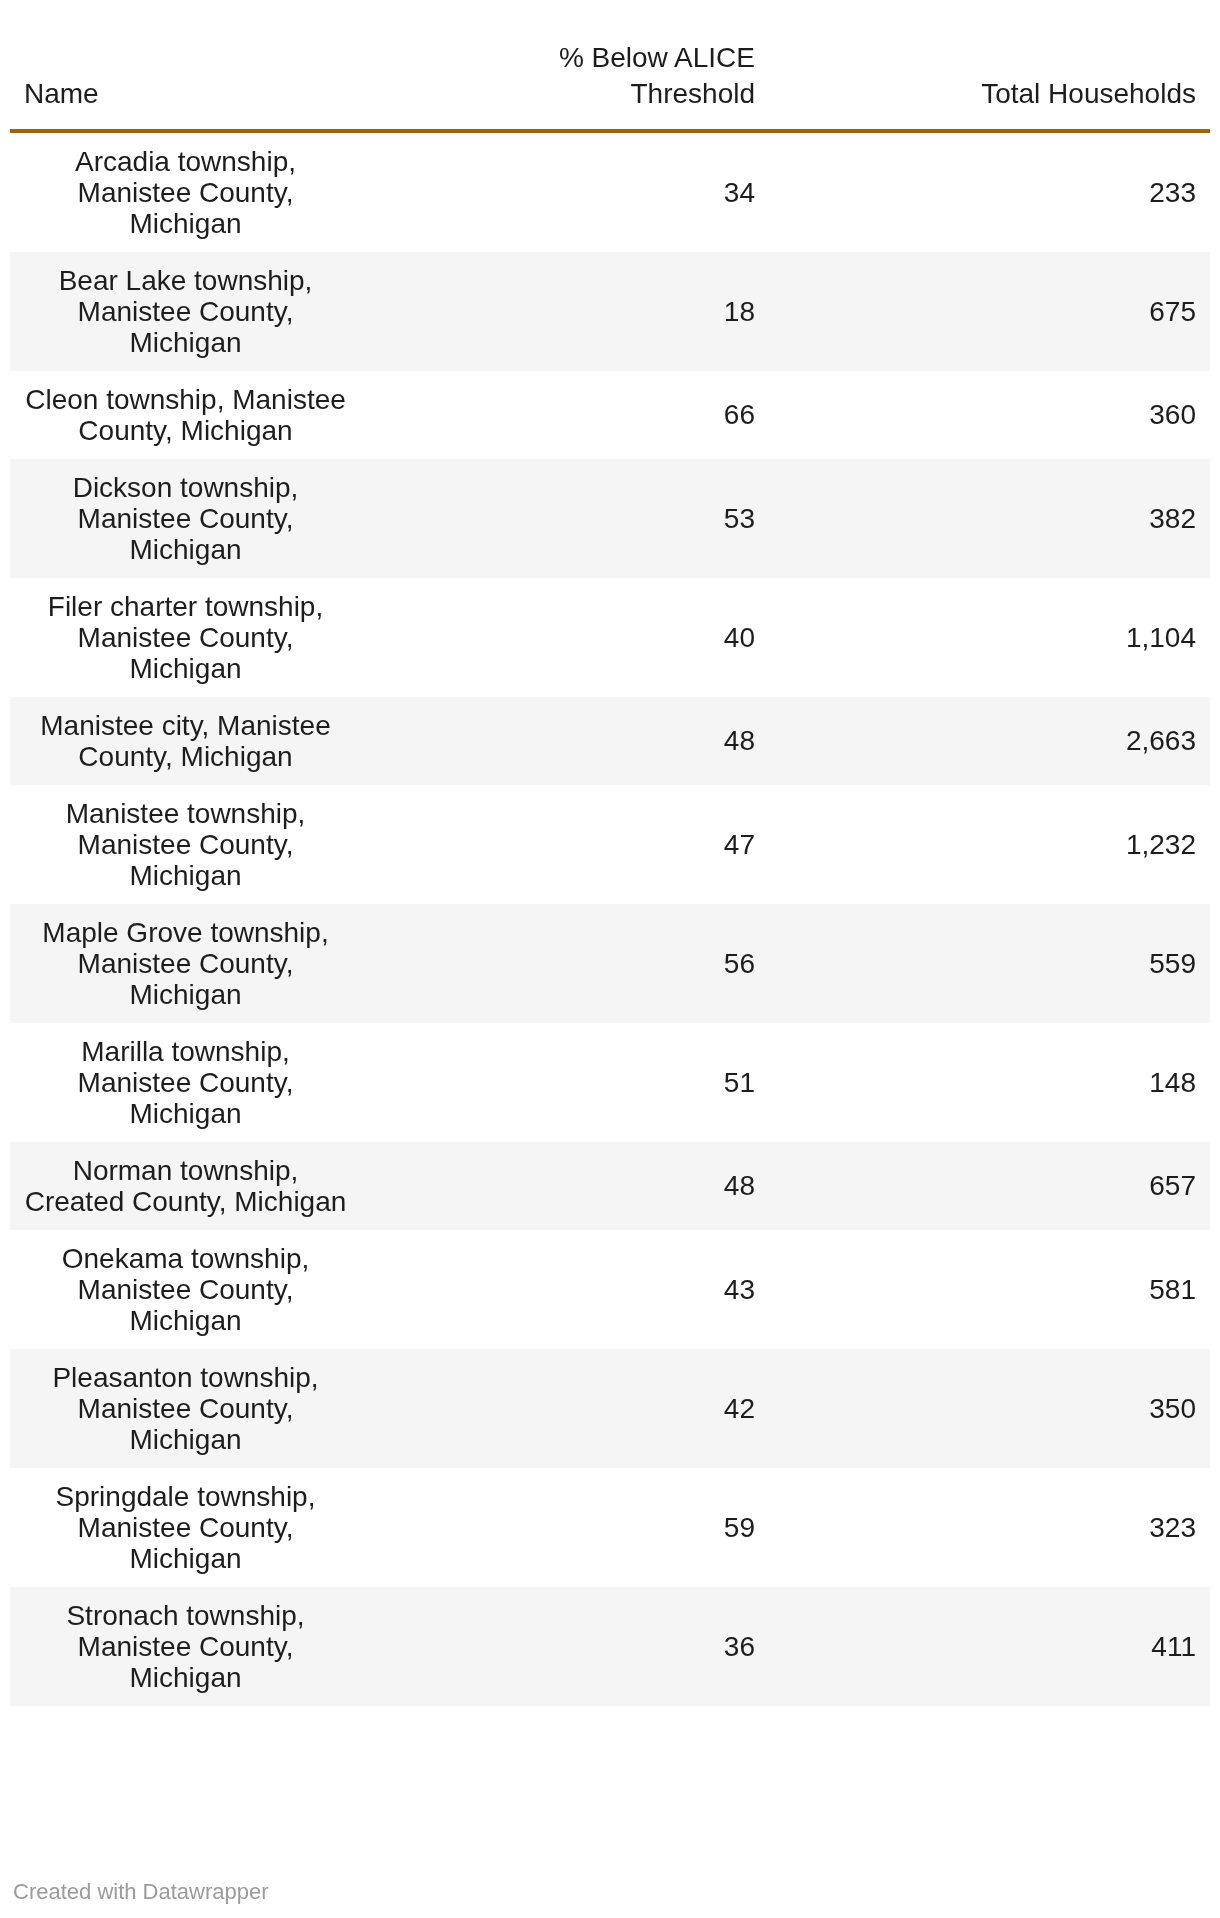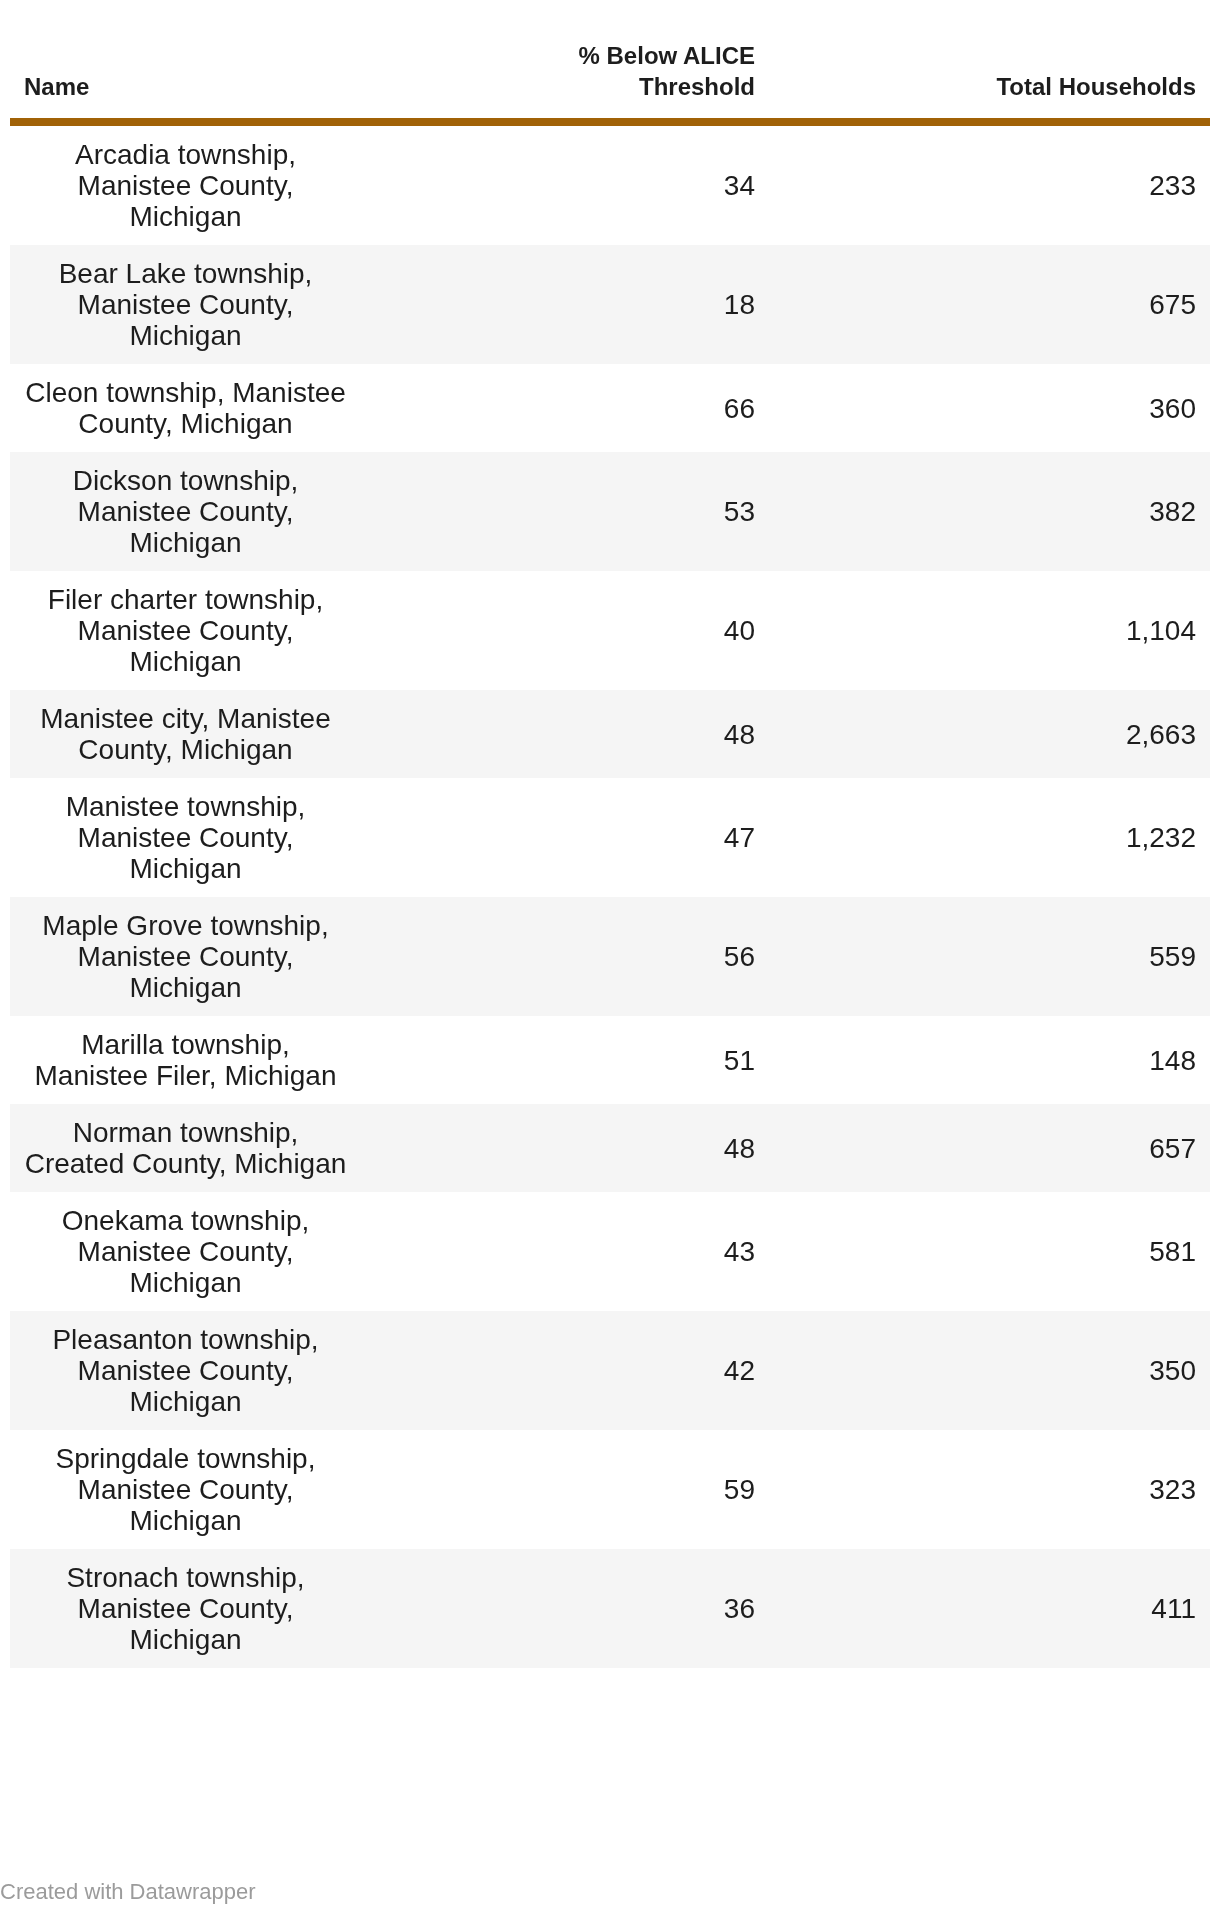--- a/index.html
+++ b/index.html
@@ -18,47 +18,47 @@
   table.dw-table {
     border-collapse: collapse;
     table-layout: fixed;
     width: 1200px;
     margin: 30px 10px 0 10px;
   }
   col.c-name { width: 351px; }
   col.c-pct { width: 408px; }
   col.c-hh { width: 441px; }
   thead th {
-    font-size: 24px;
-    font-weight: 700;
+    font-size: 28px;
+    font-weight: 400;
     line-height: 1.3;
     color: #1d1d1d;
     vertical-align: bottom;
-    border-bottom: 8px solid #a16207;
+    border-bottom: 4px solid #a16207;
     padding: 10px 14px 16px 14px;
     text-align: left;
   }
   thead th.num {
     text-align: right;
     white-space: pre-line;
   }
   tbody td {
     font-size: 28px;
     line-height: 31px;
     color: #1d1d1d;
     vertical-align: middle;
     padding: 13px 14px;
     text-align: center;
     overflow-wrap: break-word;
   }
   tbody td.num { text-align: right; }
   tbody tr:nth-child(even) td { background: #f5f5f5; }
   .credit {
     position: absolute;
-    left: 0;
+    left: 13px;
     top: 1878px;
     font-size: 22px;
     line-height: 28px;
     color: #9b9b9b;
     text-decoration: none;
   }
 </style>
 </head>
 <body>
 
@@ -112,21 +112,21 @@
           <td>Manistee township, Manistee County, Michigan</td>
           <td class="num">47</td>
           <td class="num">1,232</td>
         </tr>
         <tr>
           <td>Maple Grove township, Manistee County, Michigan</td>
           <td class="num">56</td>
           <td class="num">559</td>
         </tr>
         <tr>
-          <td>Marilla township, Manistee Filer, Michigan</td>
+          <td>Marilla township, Manistee County, Michigan</td>
           <td class="num">51</td>
           <td class="num">148</td>
         </tr>
         <tr>
           <td>Norman township, Created County, Michigan</td>
           <td class="num">48</td>
           <td class="num">657</td>
         </tr>
         <tr>
           <td>Onekama township, Manistee County, Michigan</td>

